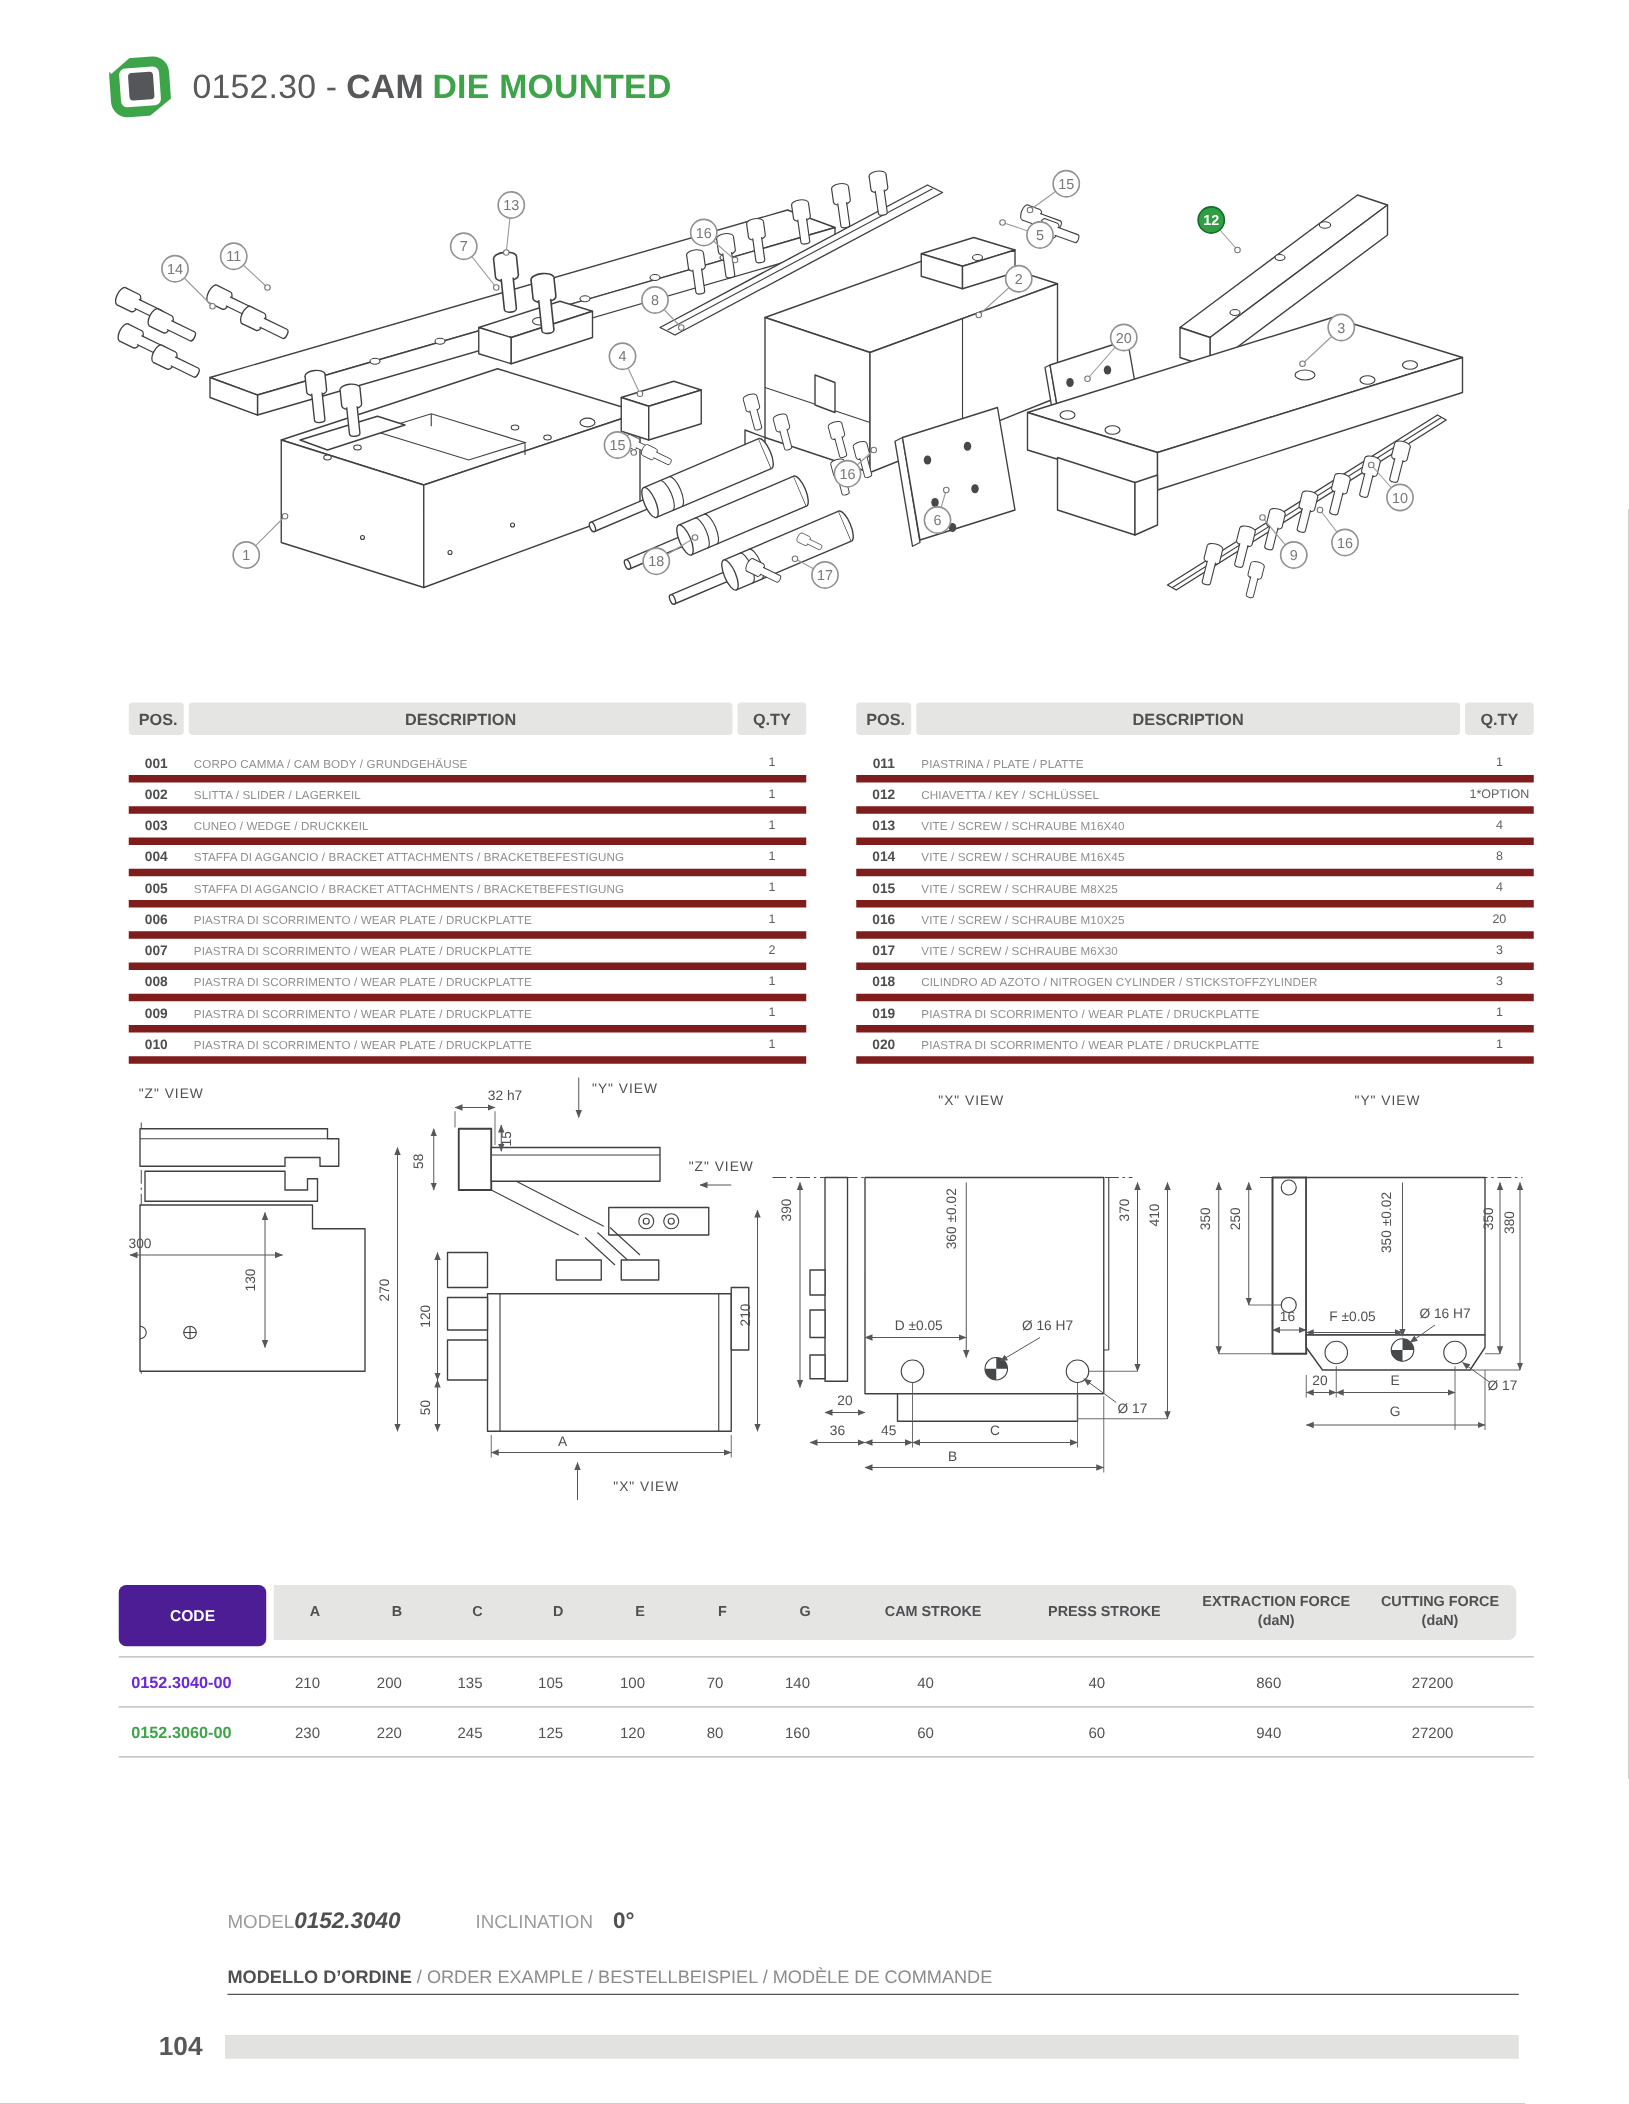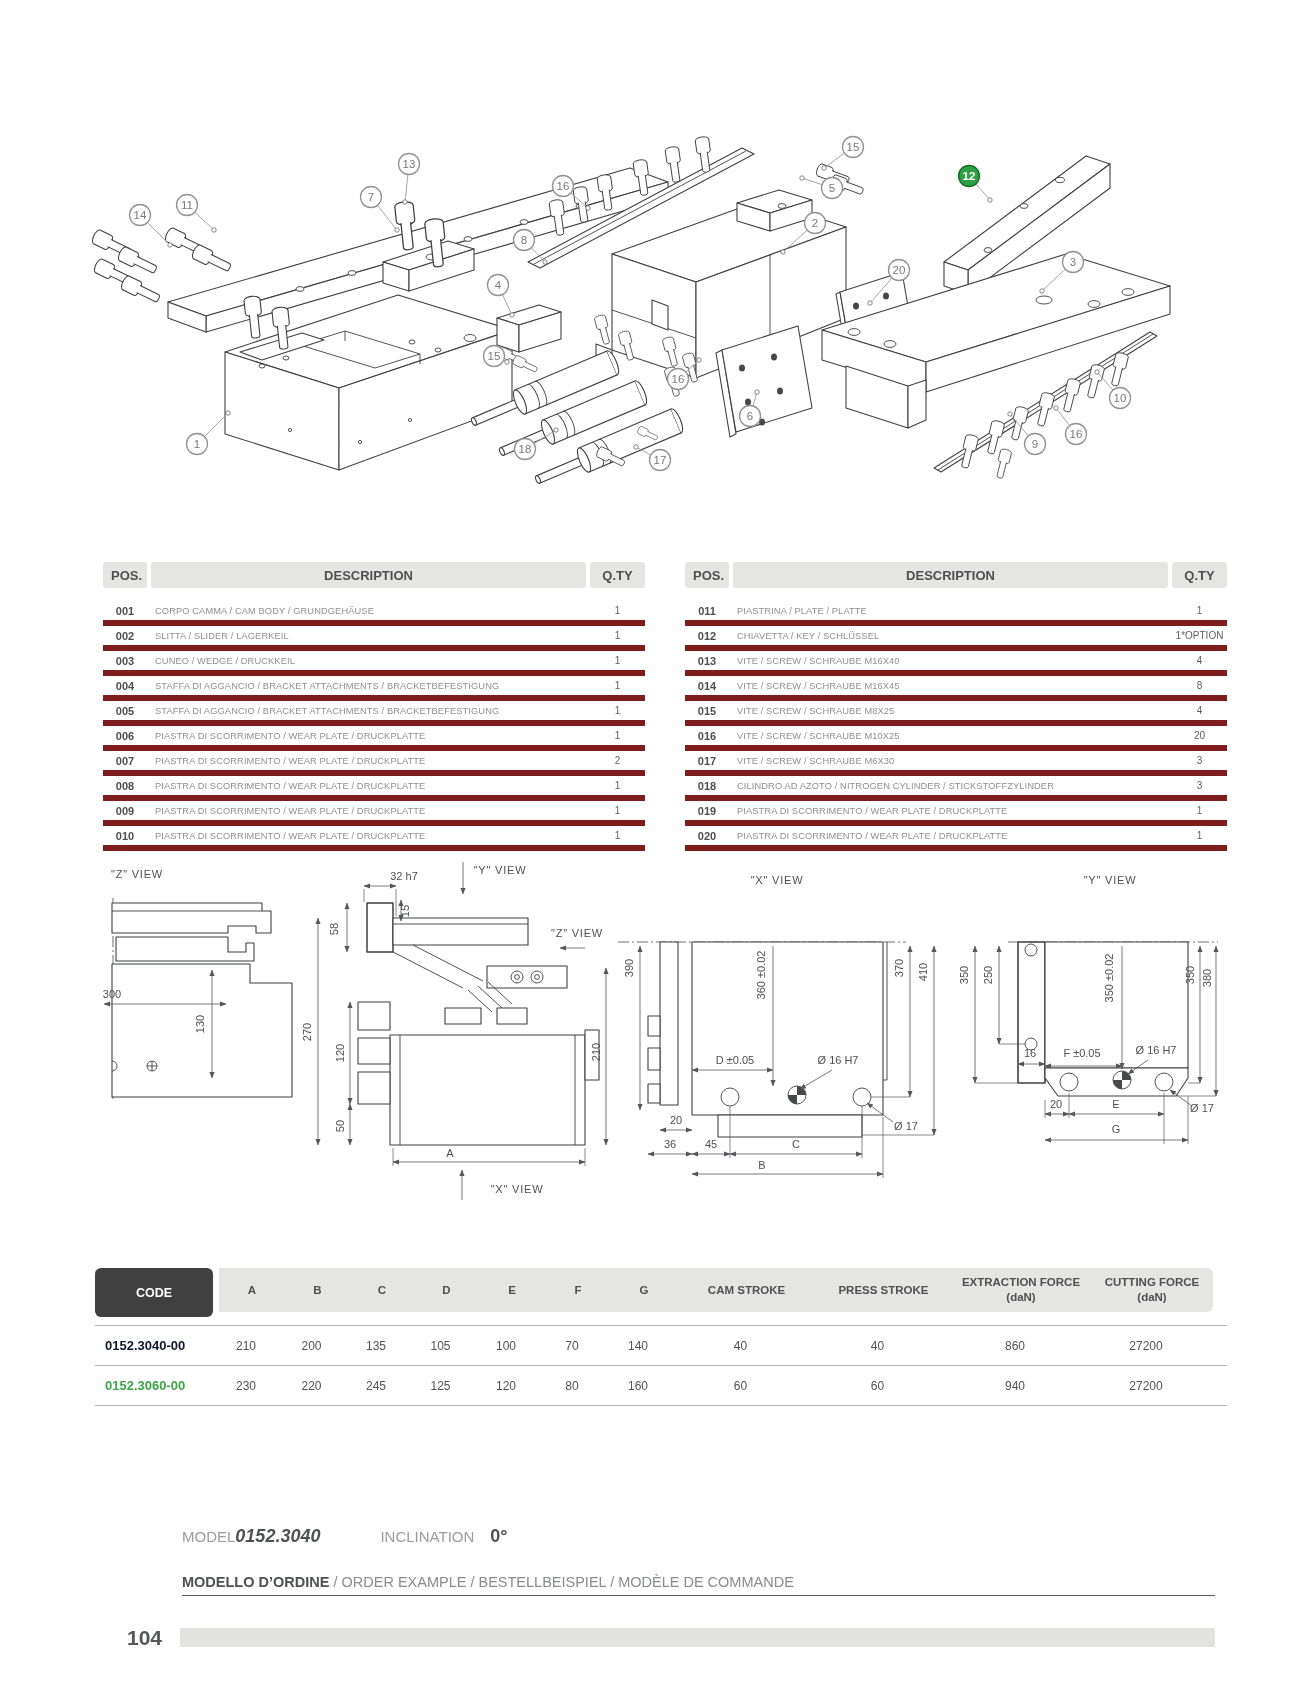--- a/index.html
+++ b/index.html
@@ -56,20 +56,31 @@
   svg .dim{stroke:#56575a;stroke-width:0.8;fill:none;marker-start:url(#arw);marker-end:url(#arw);}
   svg .lead{stroke:#56575a;stroke-width:0.8;fill:none;marker-end:url(#arw);}
   svg .ext{stroke:#56575a;stroke-width:0.7;fill:none;}
   svg .dashc{stroke:#4a4b4d;stroke-width:0.8;stroke-dasharray:11,3,2,3;fill:none;}
 </style>
 </head>
 <body>
 
 <div class="page">
 
+  <div class="hdr">
+    <svg width="54" height="54" viewBox="0 0 54 54">
+      <rect x="6" y="8" width="40" height="39" rx="9" fill="none" stroke="#3ea449" stroke-width="8" transform="rotate(-4 26 27)"></rect>
+      <path d="M1,15 L17,1" stroke="#ffffff" stroke-width="6"></path>
+      <path d="M36,53 L53,39" stroke="#ffffff" stroke-width="6"></path>
+      <rect x="17" y="16" width="20" height="22" rx="3" fill="#55565a" transform="rotate(-4 26 27)"></rect>
+    </svg>
+    <div class="title">
+      <span>0152.30 -</span><span class="t-cam">CAM</span><span class="t-green" style="color:#3ea449">DIE MOUNTED</span>
+    </div>
+  </div>
 
   <svg style="position:absolute;left:75px;top:110px" width="1150" height="440" viewBox="75 110 1150 440">
     <defs>
       <g id="scrv">
         <ellipse cx="0" cy="0" rx="8" ry="3.6" class="part"></ellipse>
         <path d="M-8,0 V13 A8,3.6 0 0 0 8,13 V0" class="part"></path>
         <path d="M-4.2,14.5 V36 A4.2,2.2 0 0 0 4.2,36 V14.5" class="part"></path>
       </g>
       <g id="gcyl">
         <path d="M-50,-4 H0 V4 H-50 Z" class="part"></path>
@@ -611,21 +622,21 @@
         <text x="1156" y="1054" text-anchor="middle" font-size="11" font-family="&quot;Liberation Sans&quot;, sans-serif" fill="#4f5052">Ø  16  H7</text>
         <text x="1056" y="1108" text-anchor="middle" font-size="11" font-family="&quot;Liberation Sans&quot;, sans-serif" fill="#4f5052">20</text>
         <text x="1116" y="1108" text-anchor="middle" font-size="11" font-family="&quot;Liberation Sans&quot;, sans-serif" fill="#4f5052">E</text>
         <text x="1116" y="1133" text-anchor="middle" font-size="11" font-family="&quot;Liberation Sans&quot;, sans-serif" fill="#4f5052">G</text>
         <text x="1202" y="1112" text-anchor="middle" font-size="11" font-family="&quot;Liberation Sans&quot;, sans-serif" fill="#4f5052">Ø  17</text>
       </g>
   </svg>
 
   <div class="spec">
     <div class="spec-head">
-      <div class="spec-code" style="background:#404040">CODE</div>
+      <div class="spec-code" style="background:#4c1d95">CODE</div>
       <div class="spec-cols">
           <div class="spec-col" style="width: 66px;">
             <span>A</span>
           </div>
           <div class="spec-col" style="width: 65px;">
             <span>B</span>
           </div>
           <div class="spec-col" style="width: 64px;">
             <span>C</span>
           </div>
@@ -653,21 +664,21 @@
           </div>
           <div class="spec-col" style="width: 122px;">
             <span>CUTTING FORCE</span>
             <span>(daN)</span>
           </div>
         </div>
     </div>
     <div class="spec-rows">
         <div class="spec-sep"></div>
         <div class="spec-row">
-          <div class="code" style="color: #0f172a;">0152.3040-00</div>
+          <div class="code" style="color: #6d28d9;">0152.3040-00</div>
           <div class="cell" style="width: 66px;">210</div>
           <div class="cell" style="width: 65px;">200</div>
           <div class="cell" style="width: 64px;">135</div>
           <div class="cell" style="width: 65px;">105</div>
           <div class="cell" style="width: 66px;">100</div>
           <div class="cell" style="width: 66px;">70</div>
           <div class="cell" style="width: 66px;">140</div>
           <div class="cell" style="width: 139px;">40</div>
           <div class="cell" style="width: 135px;">40</div>
           <div class="cell" style="width: 140px;">860</div>

